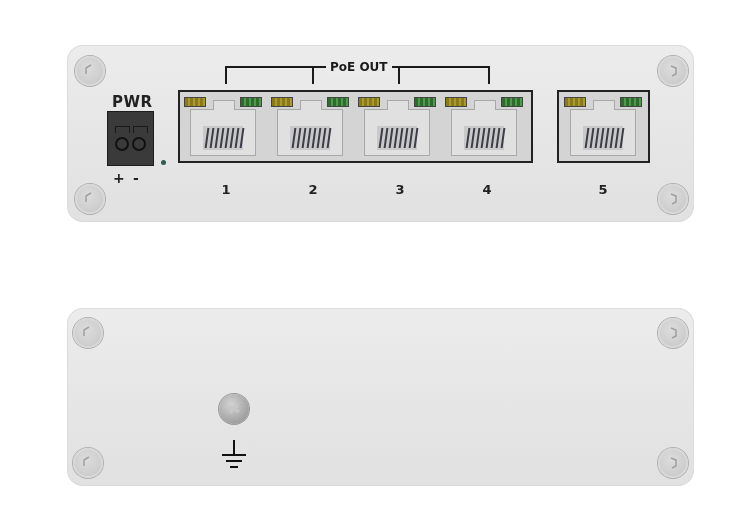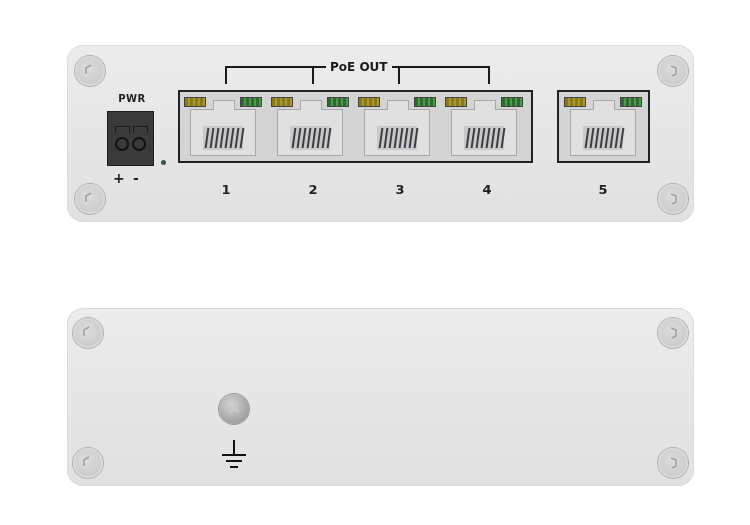--- a/index.html
+++ b/index.html
@@ -7,21 +7,21 @@
          font-family:"DejaVu Sans", sans-serif; }
   .panel { position:absolute; left:67px; width:627px; background:linear-gradient(180deg,#ececec 0%,#e6e6e6 50%,#e1e1e1 100%);
            border-radius:16px; box-shadow: inset 0 0 0 1px #dcdcdc; }
   .panel.front { top:45px; height:177px; }
   .panel.back { top:308px; height:178px; }
   .screw { position:absolute; width:30px; height:30px; border-radius:50%;
            background:radial-gradient(circle at 45% 40%, #dcdcdc 0%, #cfcfcf 55%, #bdbdbd 100%);
            box-shadow: 0 0 0 1px #b0b0b0, inset 0 0 0 2px #d8d8d8; }
   .screw svg { position:absolute; left:0; top:0; }
   .pwr-label { position:absolute; left:112px; top:93px; width:40px; text-align:center;
-               font-size:10px; font-weight:bold; color:#222; letter-spacing:0.5px; }
+               font-size:15px; font-weight:bold; color:#222; letter-spacing:0.5px; }
   .pwr-conn { position:absolute; left:107px; top:111px; width:47px; height:55px; background:#3a3a3a;
               border:1px solid #1c1c1c; box-sizing:border-box; }
   .pwr-conn .slot { position:absolute; top:14px; width:13px; height:6px; border:1.5px solid #1a1a1a; border-bottom:none; }
   .pwr-conn .hole { position:absolute; top:25px; width:14px; height:14px; border:2px solid #111; border-radius:50%; box-sizing:border-box; }
   .pwr-led { position:absolute; left:161px; top:160px; width:5px; height:5px; border-radius:50%; background:#2f5a50; }
   .polarity { position:absolute; top:170px; font-size:14px; font-weight:bold; color:#222; }
   .bracket { position:absolute; }
   .poe-label { position:absolute; left:326px; top:60px; font-size:12px; font-weight:bold; color:#1a1a1a;
                background:#ebebeb; padding:0 4px; }
   .port-group { position:absolute; top:90px; height:73px; border:2px solid #222; background:#d4d4d4; box-sizing:border-box; }

